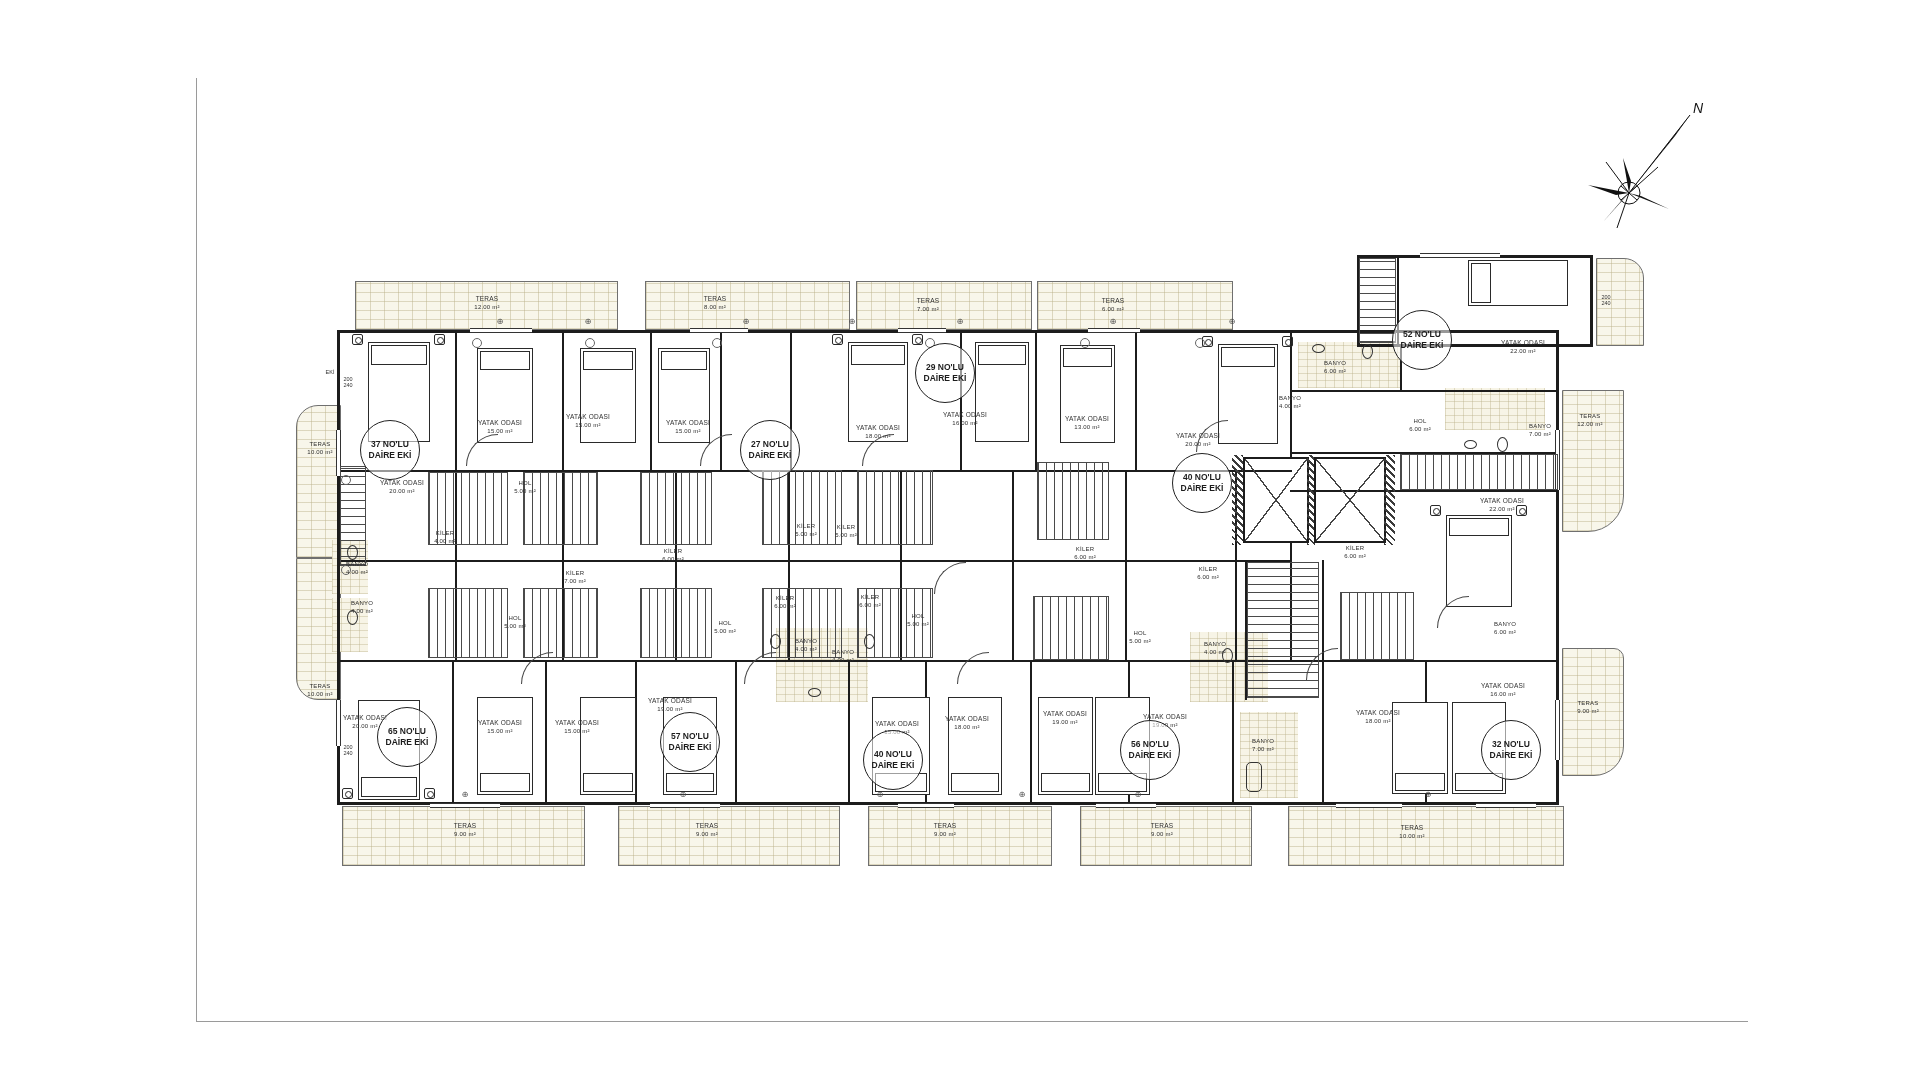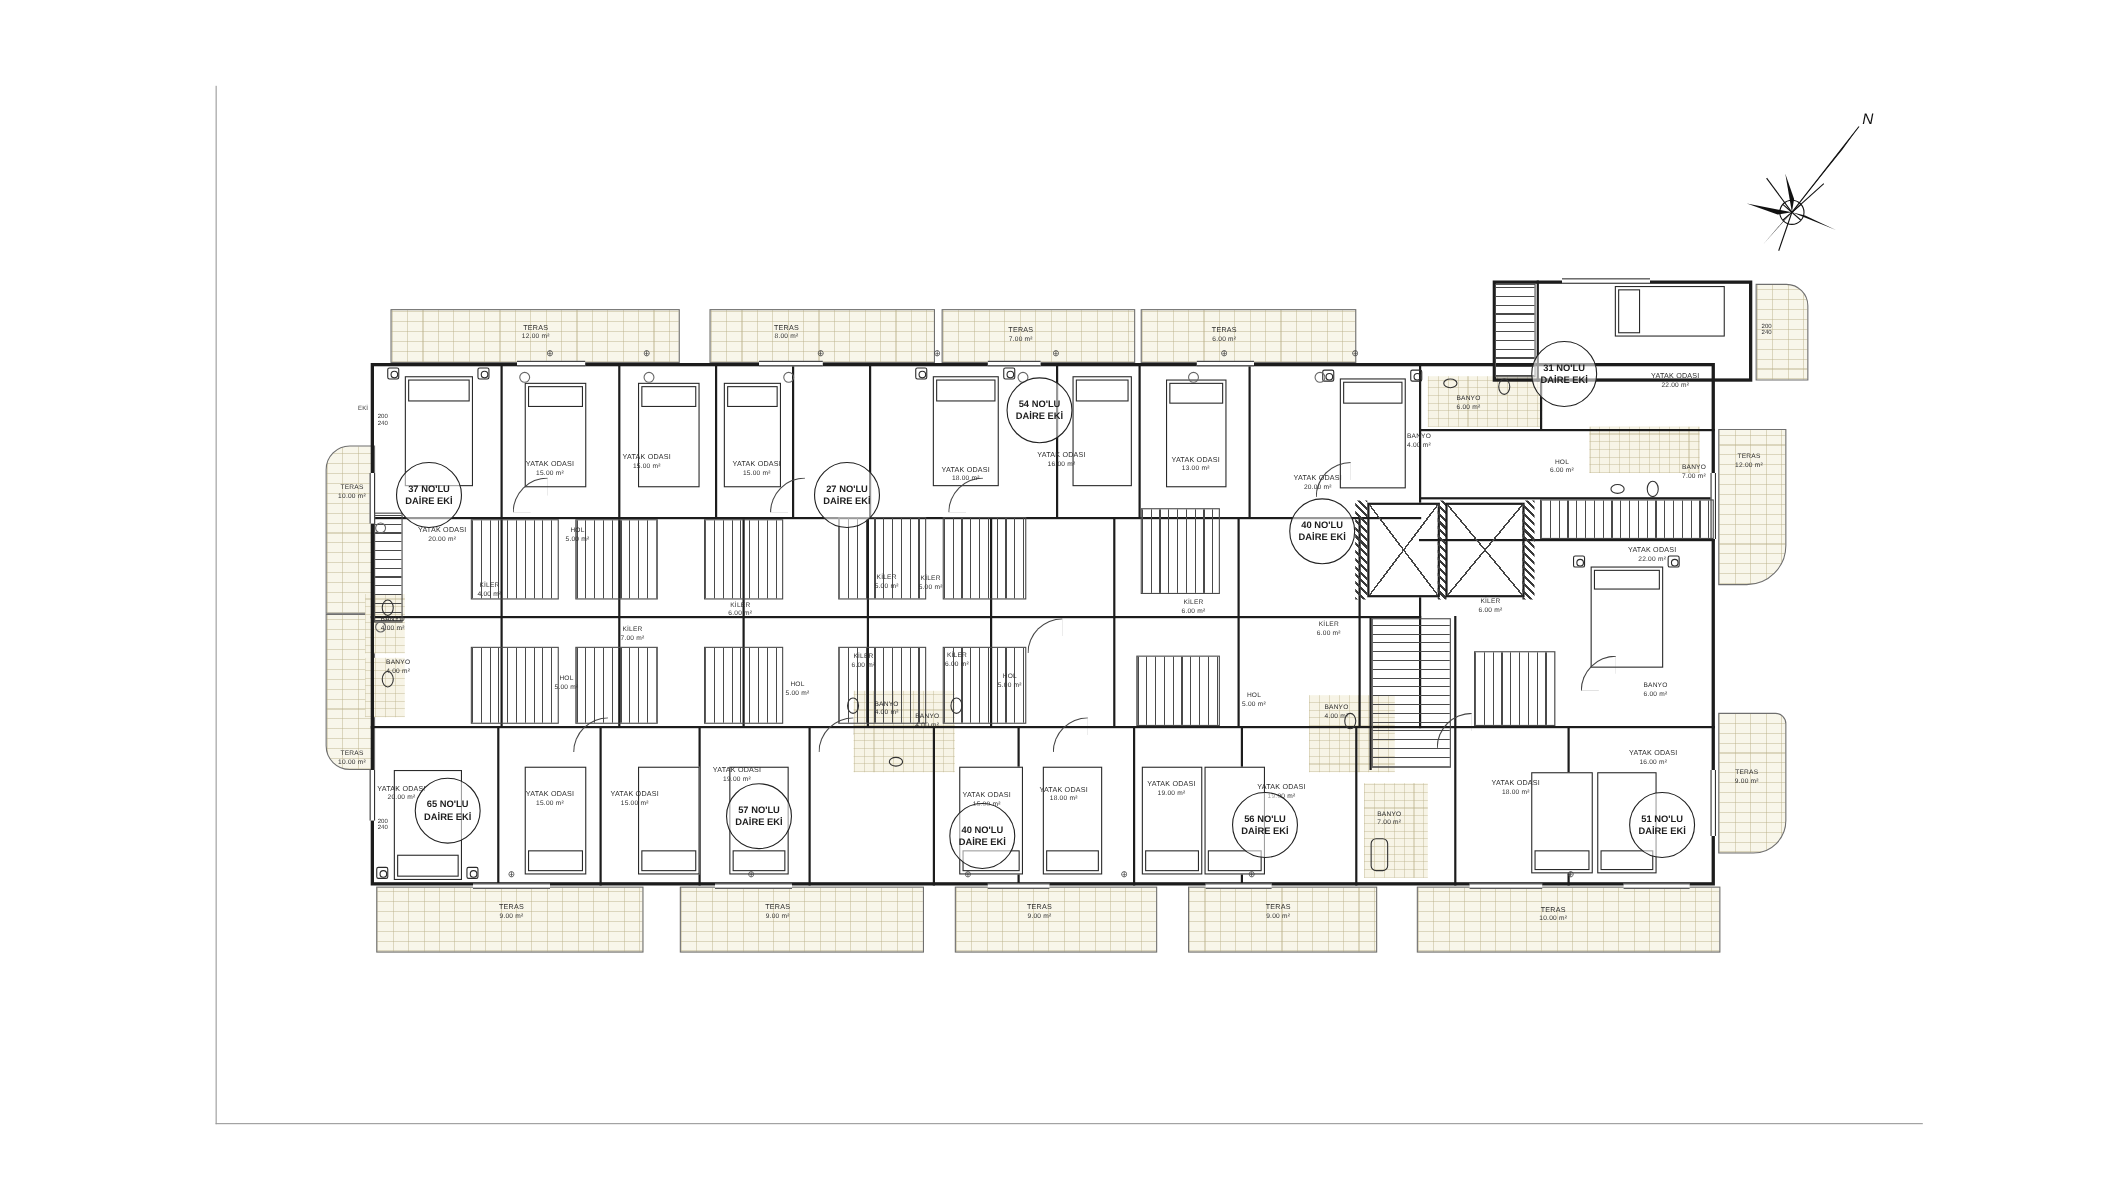--- a/index.html
+++ b/index.html
@@ -367,25 +367,25 @@
   <div class="lbl sm" style="left:1335px;top:367px;"><span>BANYO</span><br><span class="a">6.00 m²</span></div>
   <div class="lbl sm" style="left:1505px;top:628px;"><span>BANYO</span><br><span class="a">6.00 m²</span></div>
   <div class="lbl sm" style="left:1540px;top:430px;"><span>BANYO</span><br><span class="a">7.00 m²</span></div>
 
   <div class="tag" style="left:330px;top:372px;"><span>EKİ</span></div>
   <div class="tag" style="left:348px;top:382px;"><span>200</span><br><span>240</span></div>
   <div class="tag" style="left:348px;top:750px;"><span>200</span><br><span>240</span></div>
   <div class="tag" style="left:1606px;top:300px;"><span>200</span><br><span>240</span></div>
 
   <div class="unitc" style="left:1422px;top:340px;">
-      <span>31 NO'LU</span>
+      <span>52 NO'LU</span>
       <span>DAİRE EKİ</span>
     </div>
   <div class="unitc" style="left:1511px;top:750px;">
-      <span>51 NO'LU</span>
+      <span>32 NO'LU</span>
       <span>DAİRE EKİ</span>
     </div>
   <div class="unitc" style="left:1150px;top:750px;">
       <span>56 NO'LU</span>
       <span>DAİRE EKİ</span>
     </div>
   <div class="unitc" style="left:893px;top:760px;">
       <span>40 NO'LU</span>
       <span>DAİRE EKİ</span>
     </div>
@@ -399,21 +399,21 @@
     </div>
   <div class="unitc" style="left:390px;top:450px;">
       <span>37 NO'LU</span>
       <span>DAİRE EKİ</span>
     </div>
   <div class="unitc" style="left:770px;top:450px;">
       <span>27 NO'LU</span>
       <span>DAİRE EKİ</span>
     </div>
   <div class="unitc" style="left:945px;top:373px;">
-      <span>54 NO'LU</span>
+      <span>29 NO'LU</span>
       <span>DAİRE EKİ</span>
     </div>
   <div class="unitc" style="left:1202px;top:483px;">
       <span>40 NO'LU</span>
       <span>DAİRE EKİ</span>
     </div>
 
 </div>
 
 </body></html>

